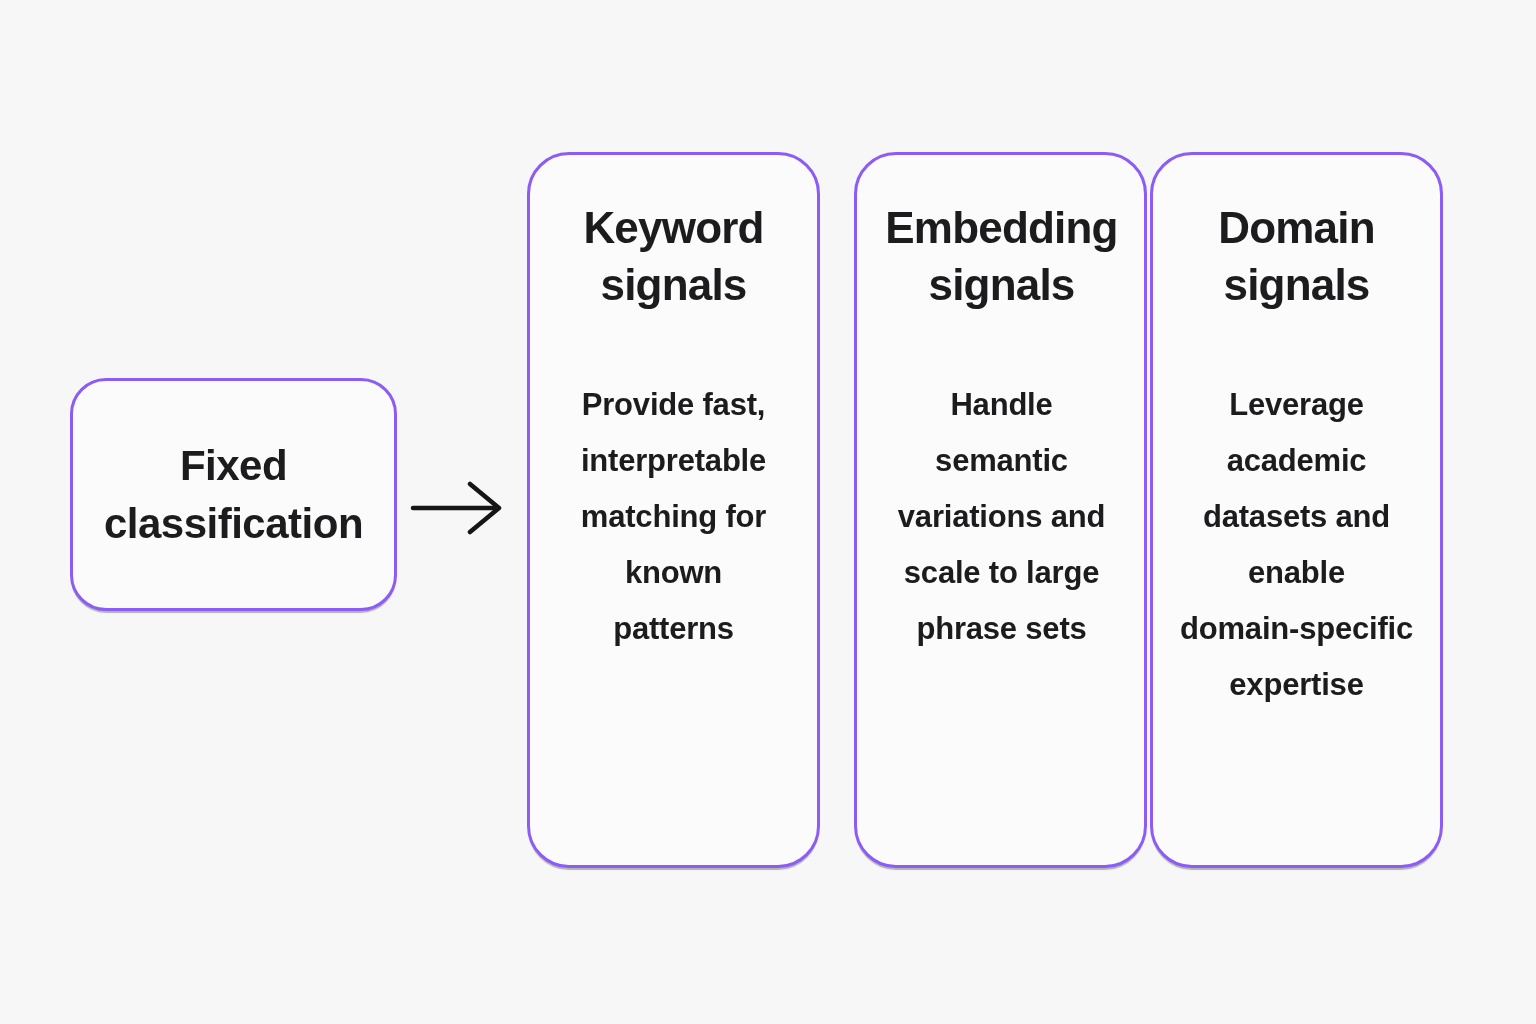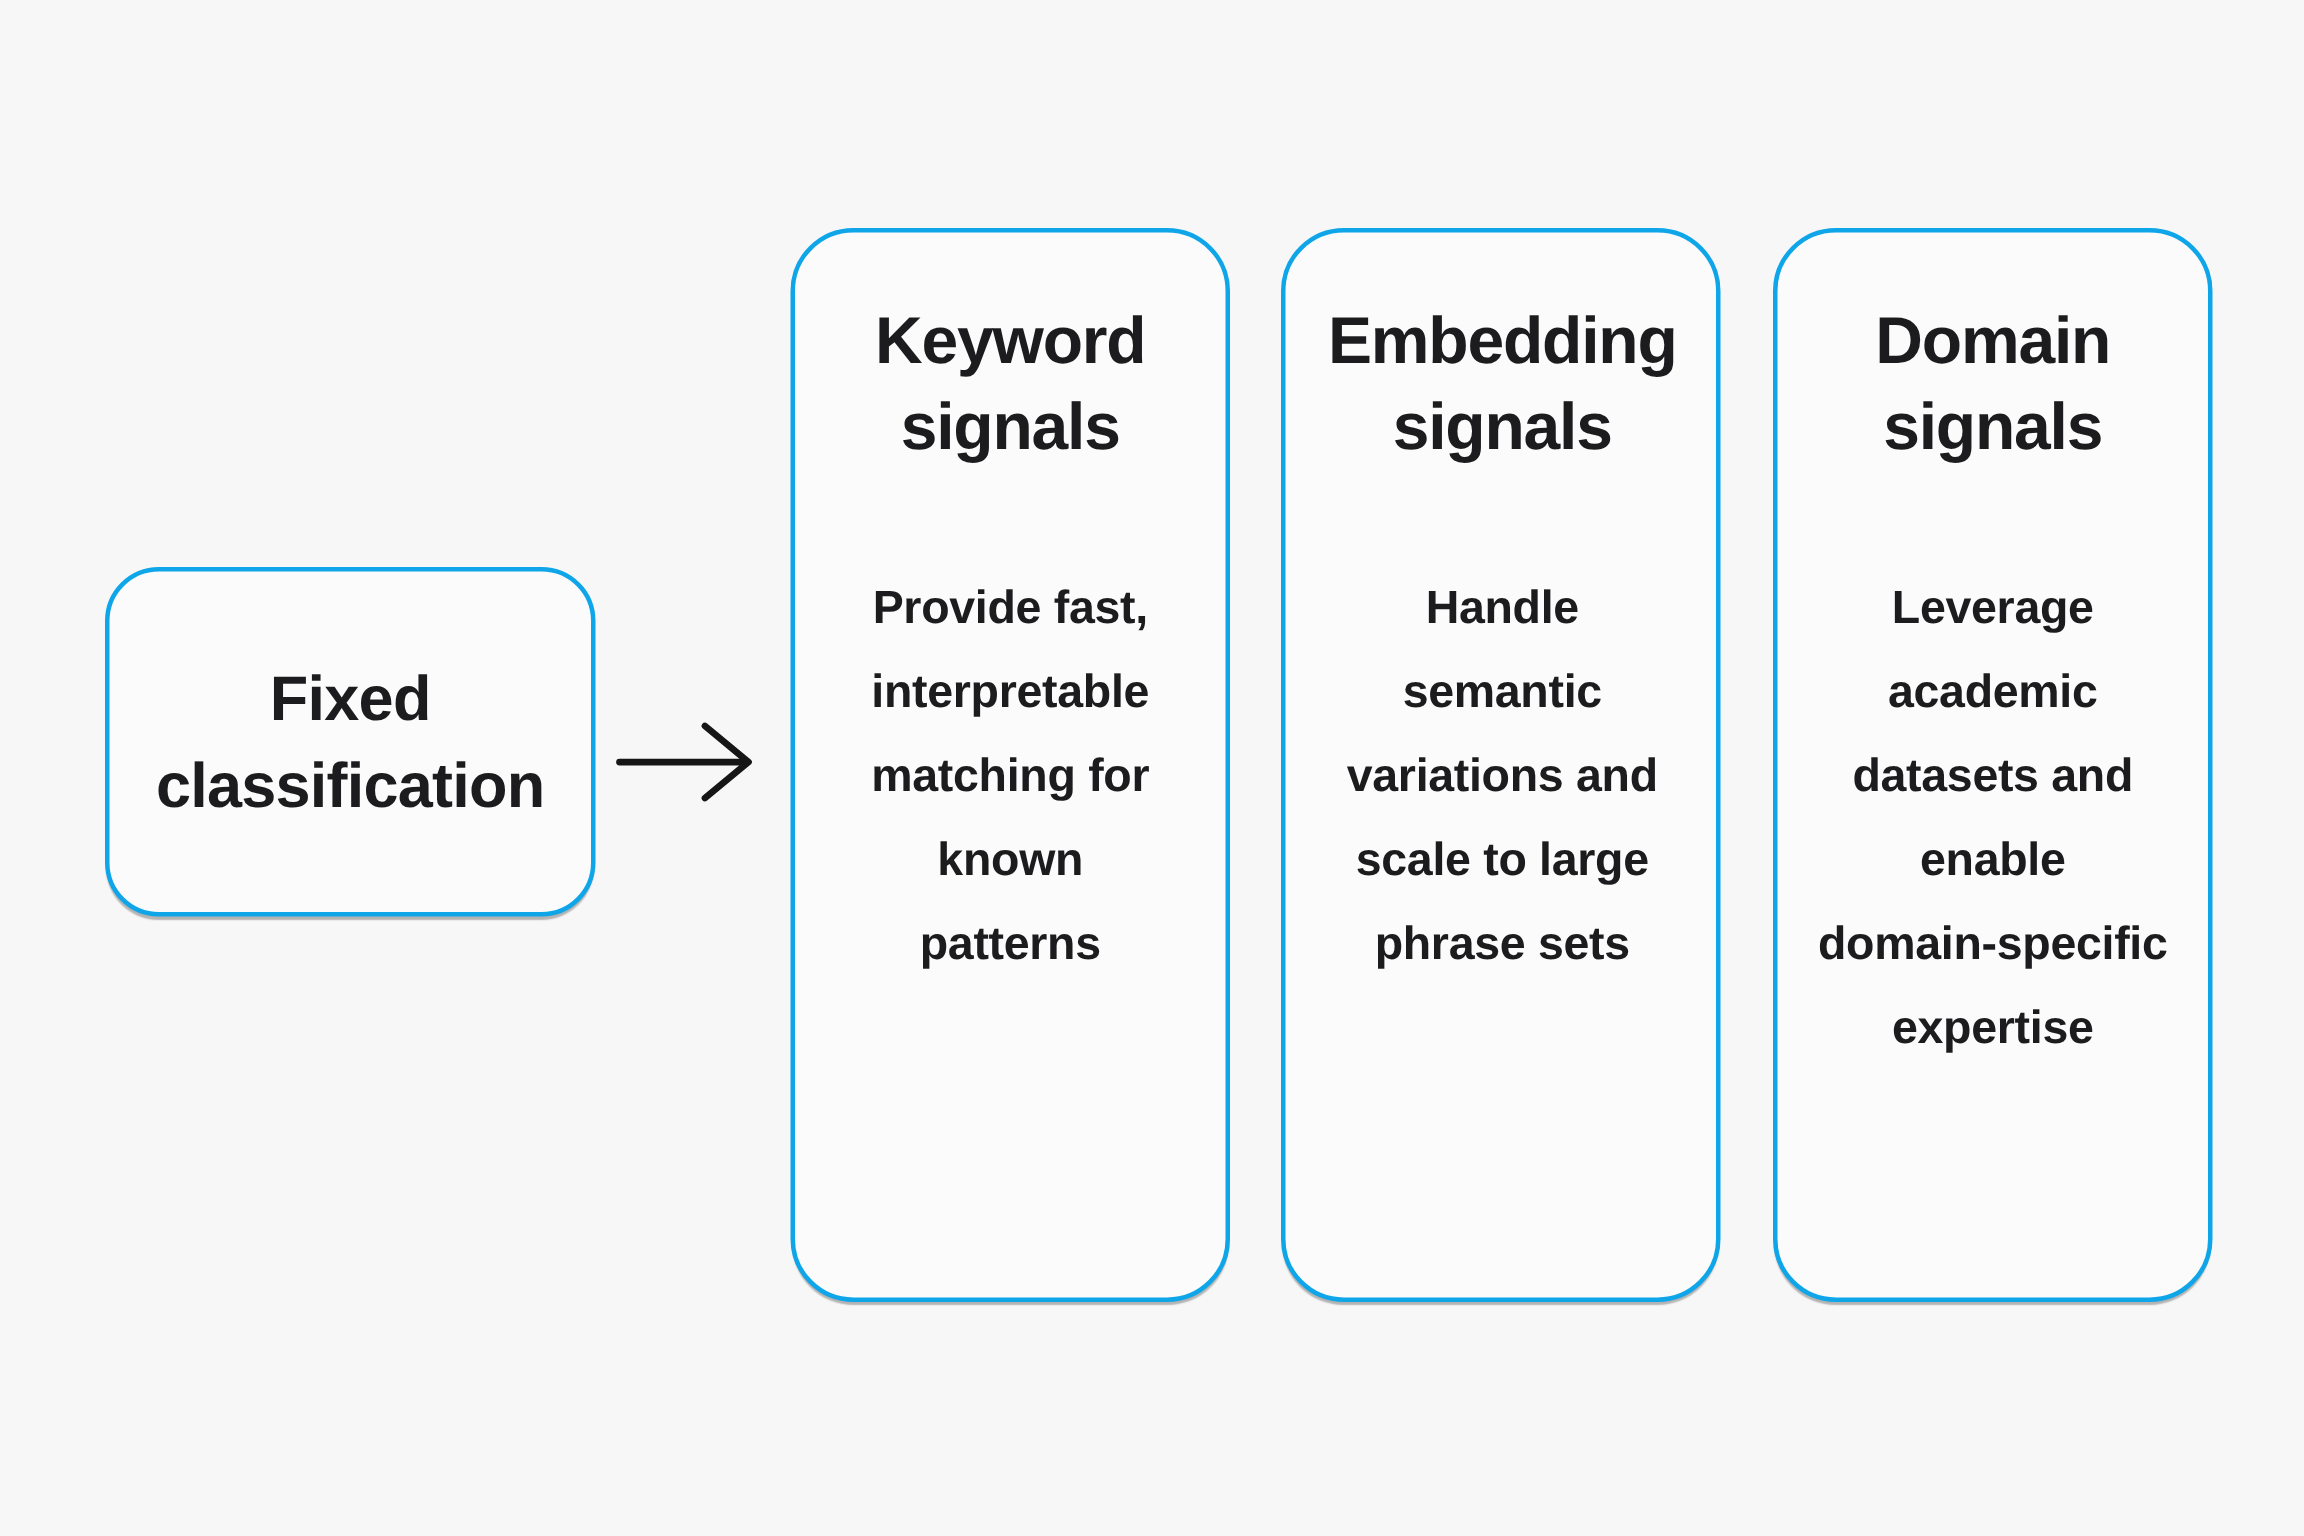--- a/index.html
+++ b/index.html
@@ -13,21 +13,21 @@
   .canvas {
     position: relative;
     width: 1536px;
     height: 1024px;
     background: #f7f7f7;
     overflow: hidden;
   }
   .box {
     position: absolute;
     background: #fbfbfb;
-    border: 3px solid #0ea5e9;
+    border: 3px solid #8b5cf6;
     box-sizing: border-box;
     box-shadow: 0 3px 1px -1px rgba(0,0,0,0.28);
   }
   .source-box {
     left: 70px;
     top: 378px;
     width: 327px;
     height: 233px;
     border-radius: 36px;
     display: flex;
@@ -53,21 +53,21 @@
   .column {
     position: absolute;
     top: 152px;
     height: 716px;
     width: 293px;
     border-radius: 42px;
     padding: 44px 26px 0 26px;
   }
   .col-1 { left: 527px; }
   .col-2 { left: 854px; padding-left: 28px; }
-  .col-3 { left: 1182px; }
+  .col-3 { left: 1150px; }
   .col-title {
     font-size: 44px;
     line-height: 1.3;
     font-weight: 700;
     color: #1c1c1e;
     letter-spacing: -0.8px;
     text-align: center;
     white-space: pre-line;
   }
   .col-body {

